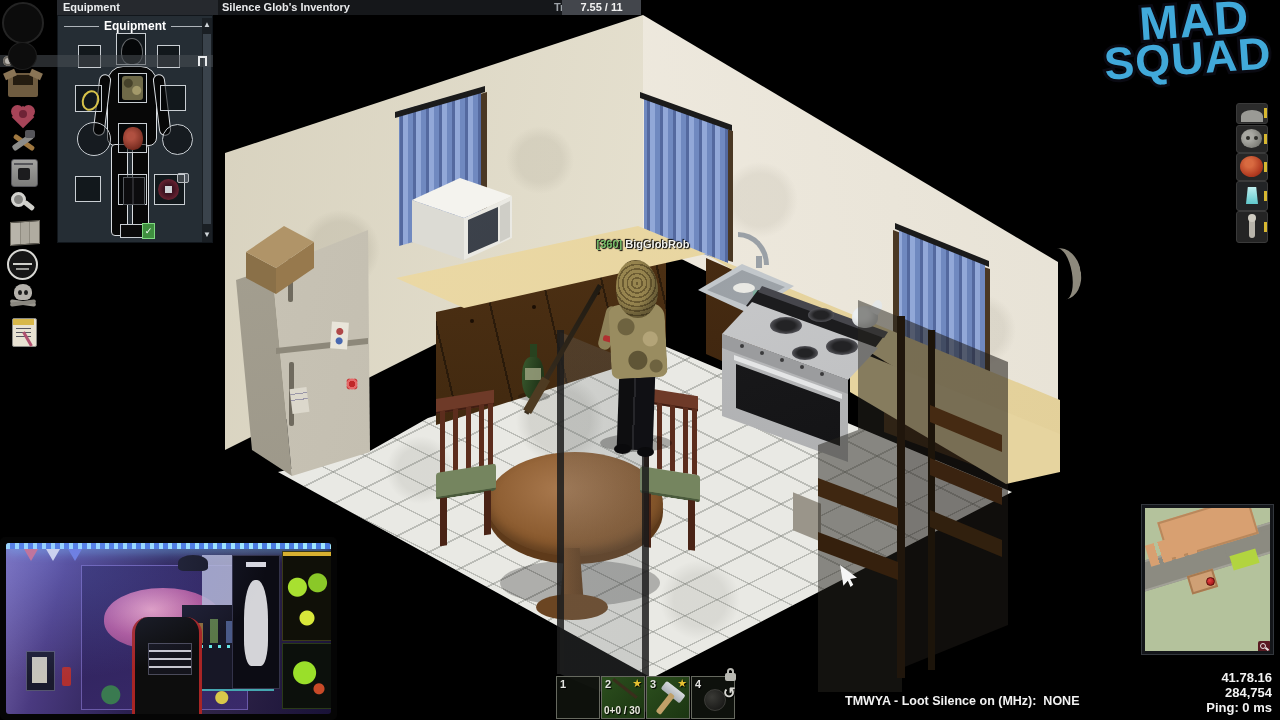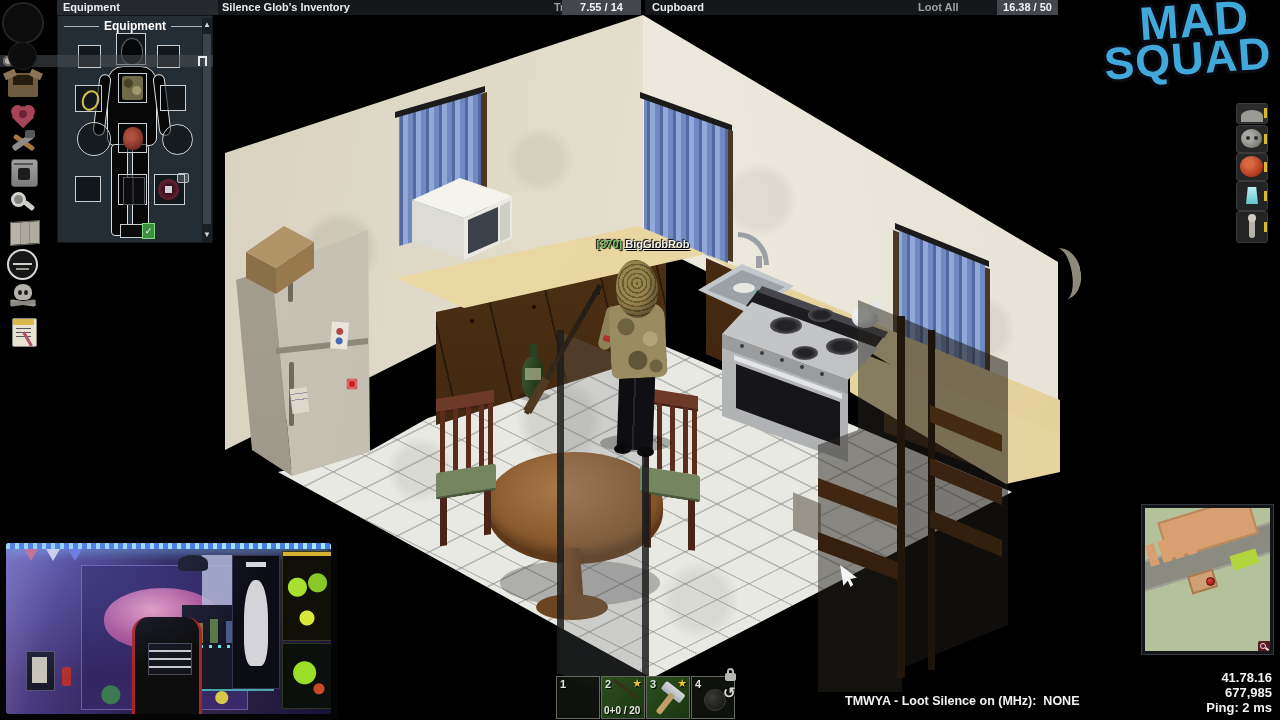--- a/index.html
+++ b/index.html
@@ -232,41 +232,36 @@
                 background-image:radial-gradient(circle at 30% 30%,#6e6340 8px,transparent 9px),
                 radial-gradient(circle at 72% 48%,#b3a478 7px,transparent 8px),
                 radial-gradient(circle at 48% 76%,#5f5536 9px,transparent 10px),
                 radial-gradient(circle at 80% 85%,#6e6340 6px,transparent 7px);"></div>
     <div class="p" style="left:616px;top:260px;width:42px;height:58px;border-radius:46% 54% 48% 52%;
                 background:repeating-radial-gradient(circle at 50% 40%,#6b5b32 0 1.5px,#97854f 1.5px 4.5px);
                 box-shadow:inset -5px -7px 9px rgba(0,0,0,.35);"></div>
 
     <div class="p" style="left:558px;top:238px;width:170px;text-align:center;font-size:11px;font-weight:bold;
                 text-shadow:1px 1px 1px #000,-1px -1px 1px #000;">
-      <span style="color:#76c06a;">[370]</span>
-      <span style="color:#f4f4f0;text-decoration:underline;">BigGlobRob</span>
+      <span style="color:#76c06a;">[360]</span>
+      <span style="color:#f4f4f0;">BigGlobRob</span>
     </div>
 
     <div class="p" style="left:840px;top:565px;width:17px;height:22px;background:#f5f5f5;
                 clip-path:polygon(0% 0%,100% 58%,60% 64%,78% 90%,62% 100%,46% 72%,20% 94%);
                 filter:drop-shadow(1px 1px 1px #000);"></div>
   </div>
 
   <div class="invbar" style="left:57px;width:584px;">
     <span class="p" style="left:165px;">Silence Glob's Inventory</span>
     <span class="greybtn" style="left:497px;">Transfer All</span>
-    <span class="wbox" style="left:505px;width:79px;">7.55 / 14</span>
+    <span class="wbox" style="left:505px;width:79px;">7.55 / 11</span>
   </div>
   <div class="invtab" style="left:57px;width:161px;">
     <span>Equipment</span>
-  </div>
-  <div class="invbar" style="left:645px;width:413px;">
-    <span class="p" style="left:7px;">Cupboard</span>
-    <span class="greybtn" style="left:273px;">Loot All</span>
-    <span class="wbox" style="left:352px;width:61px;">16.38 / 50</span>
   </div>
 
   <div class="eqwin">
     <div class="eqhdr">
       <span class="ln"></span>
       <span>Equipment</span>
       <span class="ln"></span>
     </div>
 
     <div class="bodypart" style="left:63px;top:22px;width:22px;height:27px;border-radius:50% 50% 42% 42%;"></div>
@@ -448,21 +443,21 @@
   </div>
 
   <div class="p" style="left:556px;top:676px;width:200px;height:44px;">
     <div class="hslot" style="left:0;">
       <span class="num">1</span>
     </div>
     <div class="hslot hgreen" style="left:45px;">
       <span class="num">2</span>
       <span class="star">★</span>
       <div class="p" style="left:8px;top:10px;width:30px;height:3px;background:#3a2e1c;transform:rotate(38deg);"></div>
-      <div class="p" style="left:2px;bottom:2px;font-size:10px;font-weight:bold;color:#e9e9df;text-shadow:1px 1px 1px #000;">0+0 / 20</div>
+      <div class="p" style="left:2px;bottom:2px;font-size:10px;font-weight:bold;color:#e9e9df;text-shadow:1px 1px 1px #000;">0+0 / 30</div>
     </div>
     <div class="hslot hgreen" style="left:90px;">
       <span class="num">3</span>
       <span class="star">★</span>
       <div class="p" style="left:4px;top:4px;width:36px;height:36px;transform:rotate(38deg);">
         <div class="p" style="left:5px;top:5px;width:24px;height:10px;background:linear-gradient(180deg,#d7dbde,#aab0b5);border-radius:2px;"></div>
         <div class="p" style="left:15px;top:12px;width:6px;height:24px;background:#c0a068;border-radius:2px;"></div>
       </div>
     </div>
     <div class="hslot" style="left:135px;">
@@ -472,22 +467,22 @@
   </div>
   <div class="p" style="left:724px;top:668px;width:13px;height:13px;">
     <div class="p" style="left:3px;top:0;width:7px;height:7px;border:2px solid #b8b8b2;border-bottom:none;border-radius:5px 5px 0 0;box-sizing:border-box;"></div>
     <div class="p" style="left:1px;top:5px;width:11px;height:8px;background:#b8b8b2;border-radius:2px;"></div>
   </div>
   <div class="p" style="left:723px;top:684px;width:18px;height:18px;color:#d8d8d2;font-size:15px;font-weight:bold;text-shadow:1px 1px 1px #000;">↺</div>
 
   <div class="p hudtxt" style="left:845px;top:694px;font-size:12.5px;white-space:pre;">TMWYA - Loot Silence on (MHz):  NONE</div>
   <div class="p hudtxt" style="right:8px;top:670px;text-align:right;font-size:13px;line-height:15px;">
     <div>41.78.16</div>
-    <div>677,985</div>
-    <div>Ping: 2 ms</div>
+    <div>284,754</div>
+    <div>Ping: 0 ms</div>
   </div>
 
   <div class="p" style="left:1142px;top:505px;width:131px;height:149px;border:3px solid #14161a;box-sizing:border-box;
               box-shadow:0 0 0 1px #34383e;background:#b4c29c;overflow:hidden;">
     <div class="p" style="left:-30px;top:30px;width:210px;height:26px;background:#8c8b81;
          border-top:2px solid #a2a197;border-bottom:2px solid #a2a197;transform:rotate(-17deg);"></div>
     <div class="p" style="left:108px;top:-6px;width:20px;height:78px;background:#8c8b81;transform:rotate(72deg);"></div>
     <div class="p" style="left:16px;top:0px;width:94px;height:40px;background:#d8a071;border:2px solid #b9885c;box-sizing:border-box;transform:rotate(-17deg);"></div>
     <div class="p" style="left:2px;top:30px;width:50px;height:22px;transform:rotate(-17deg);
          background:linear-gradient(90deg,#d8a071 0 9px,transparent 9px 13px,#d8a071 13px 22px,transparent 22px 26px,#d8a071 26px 35px,transparent 35px 39px,#d8a071 39px 48px,transparent 48px);"></div>

